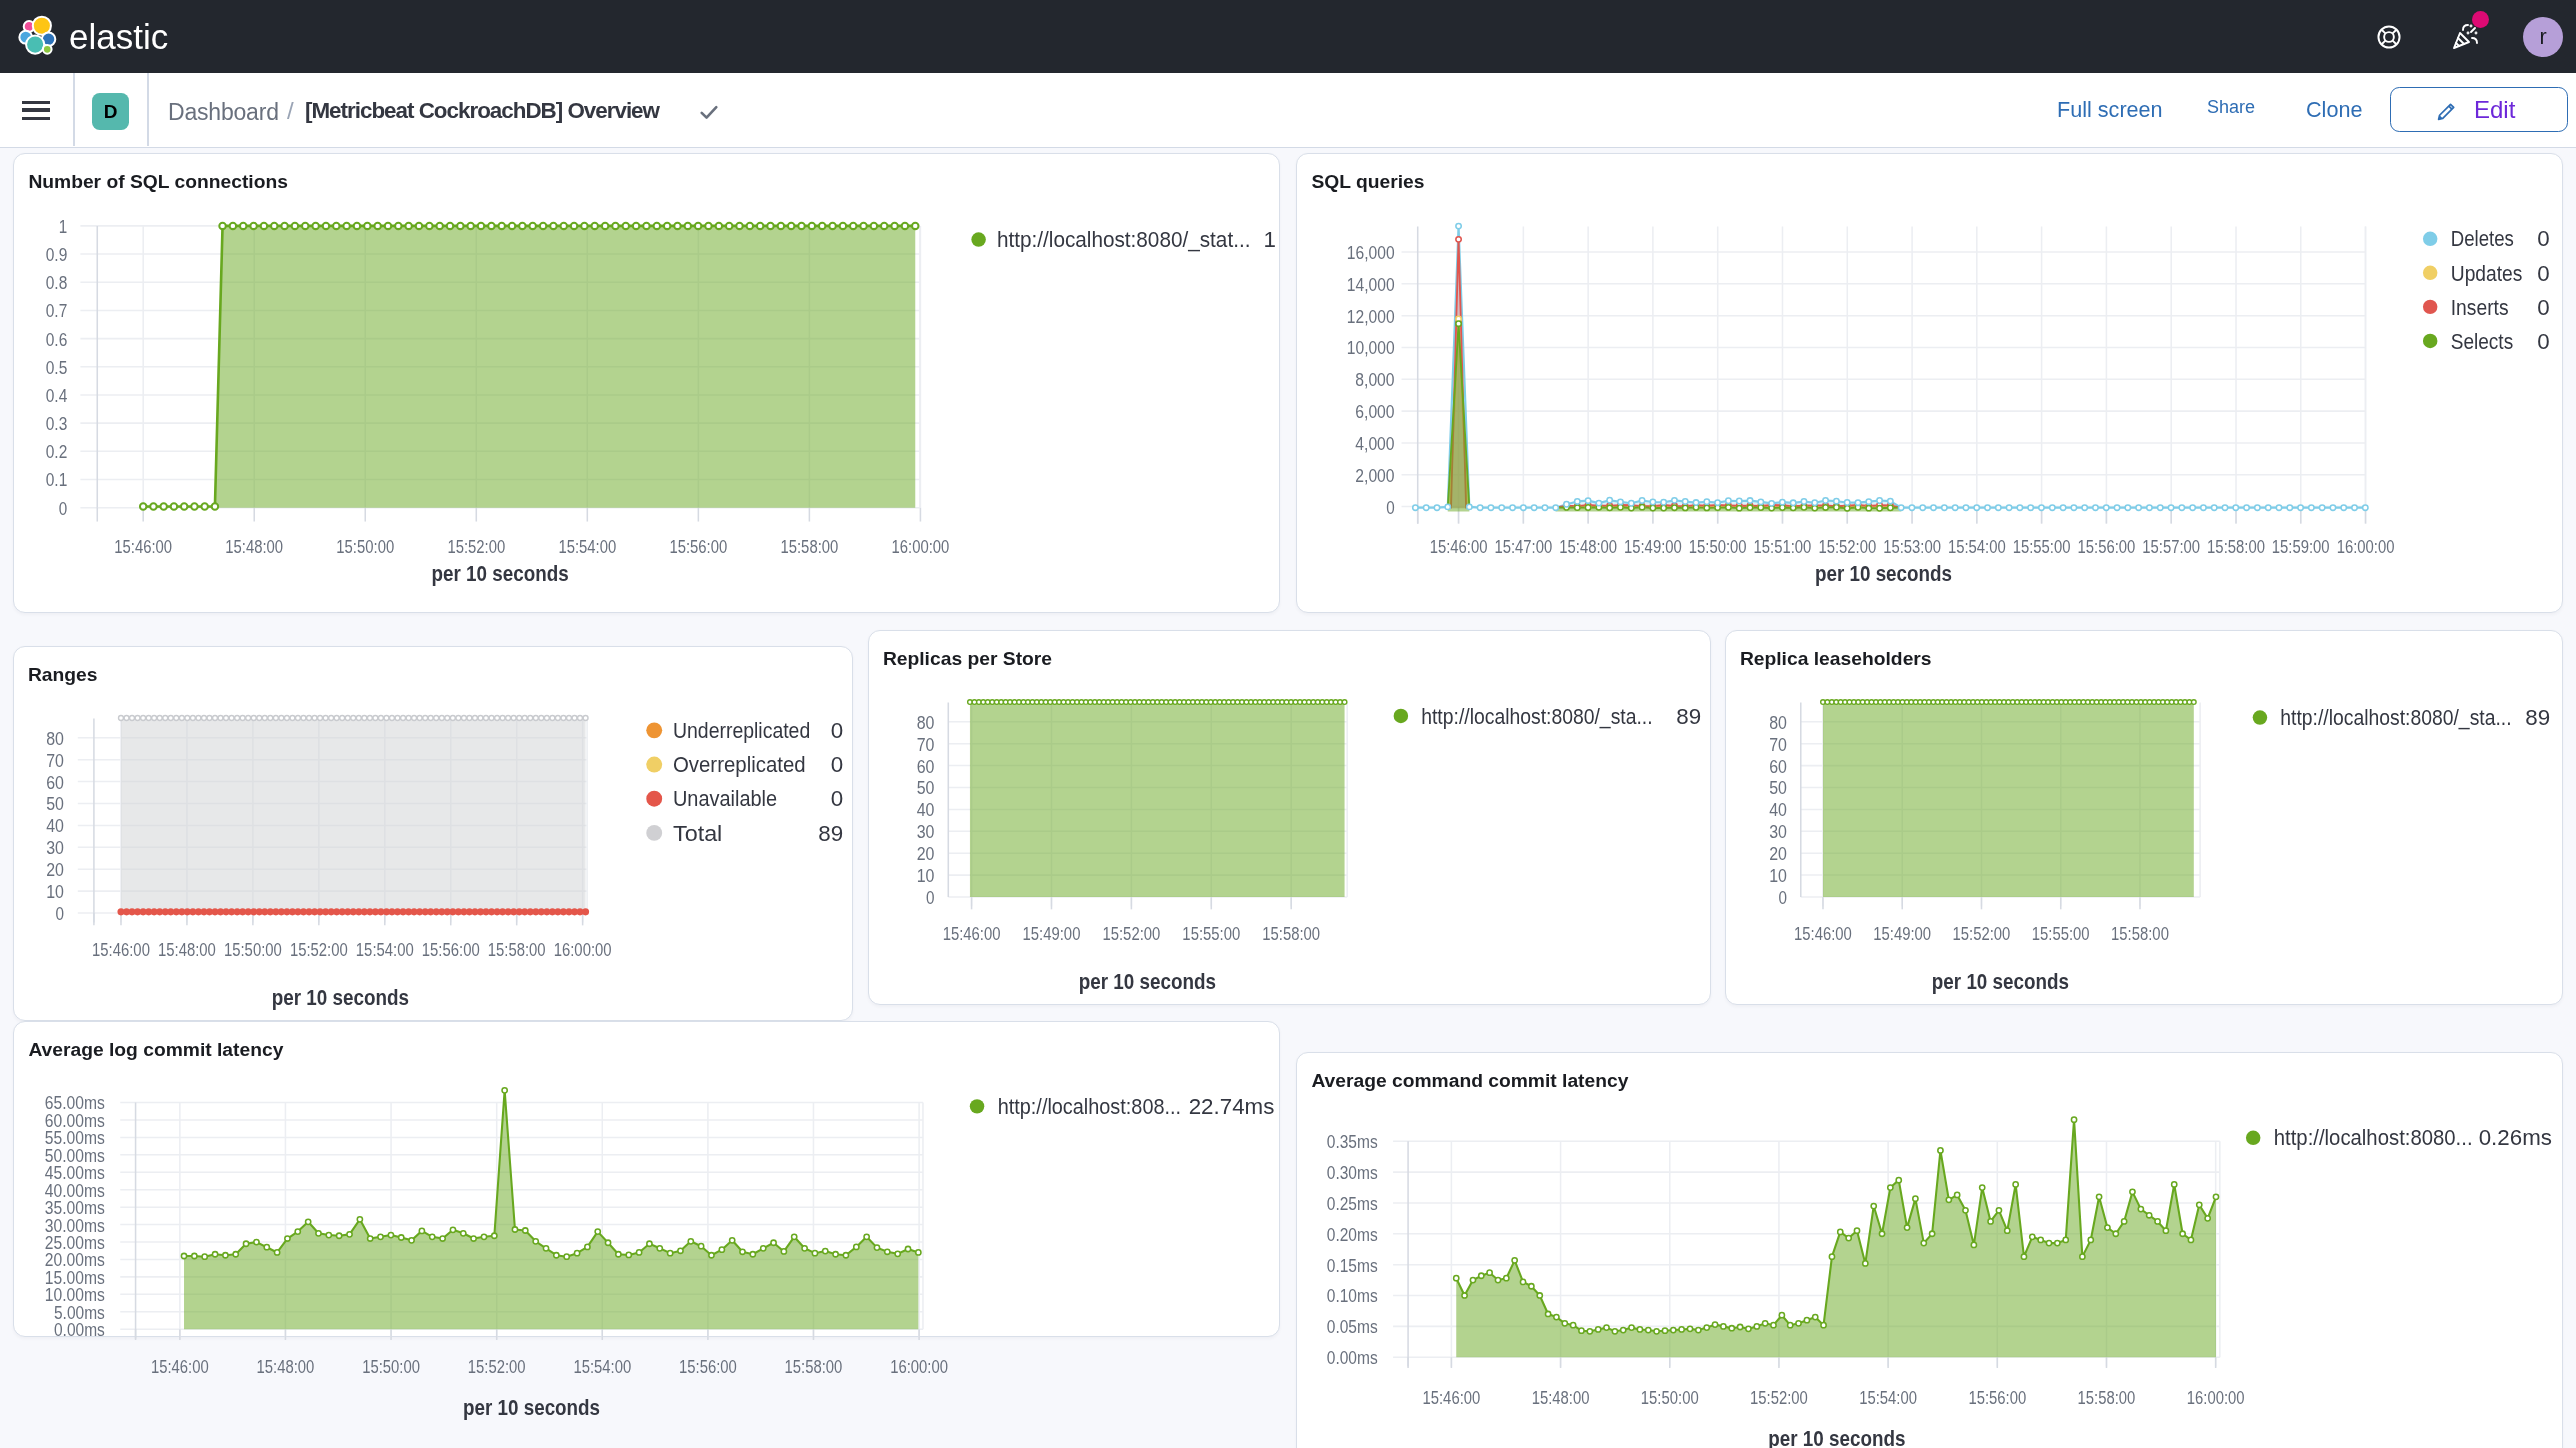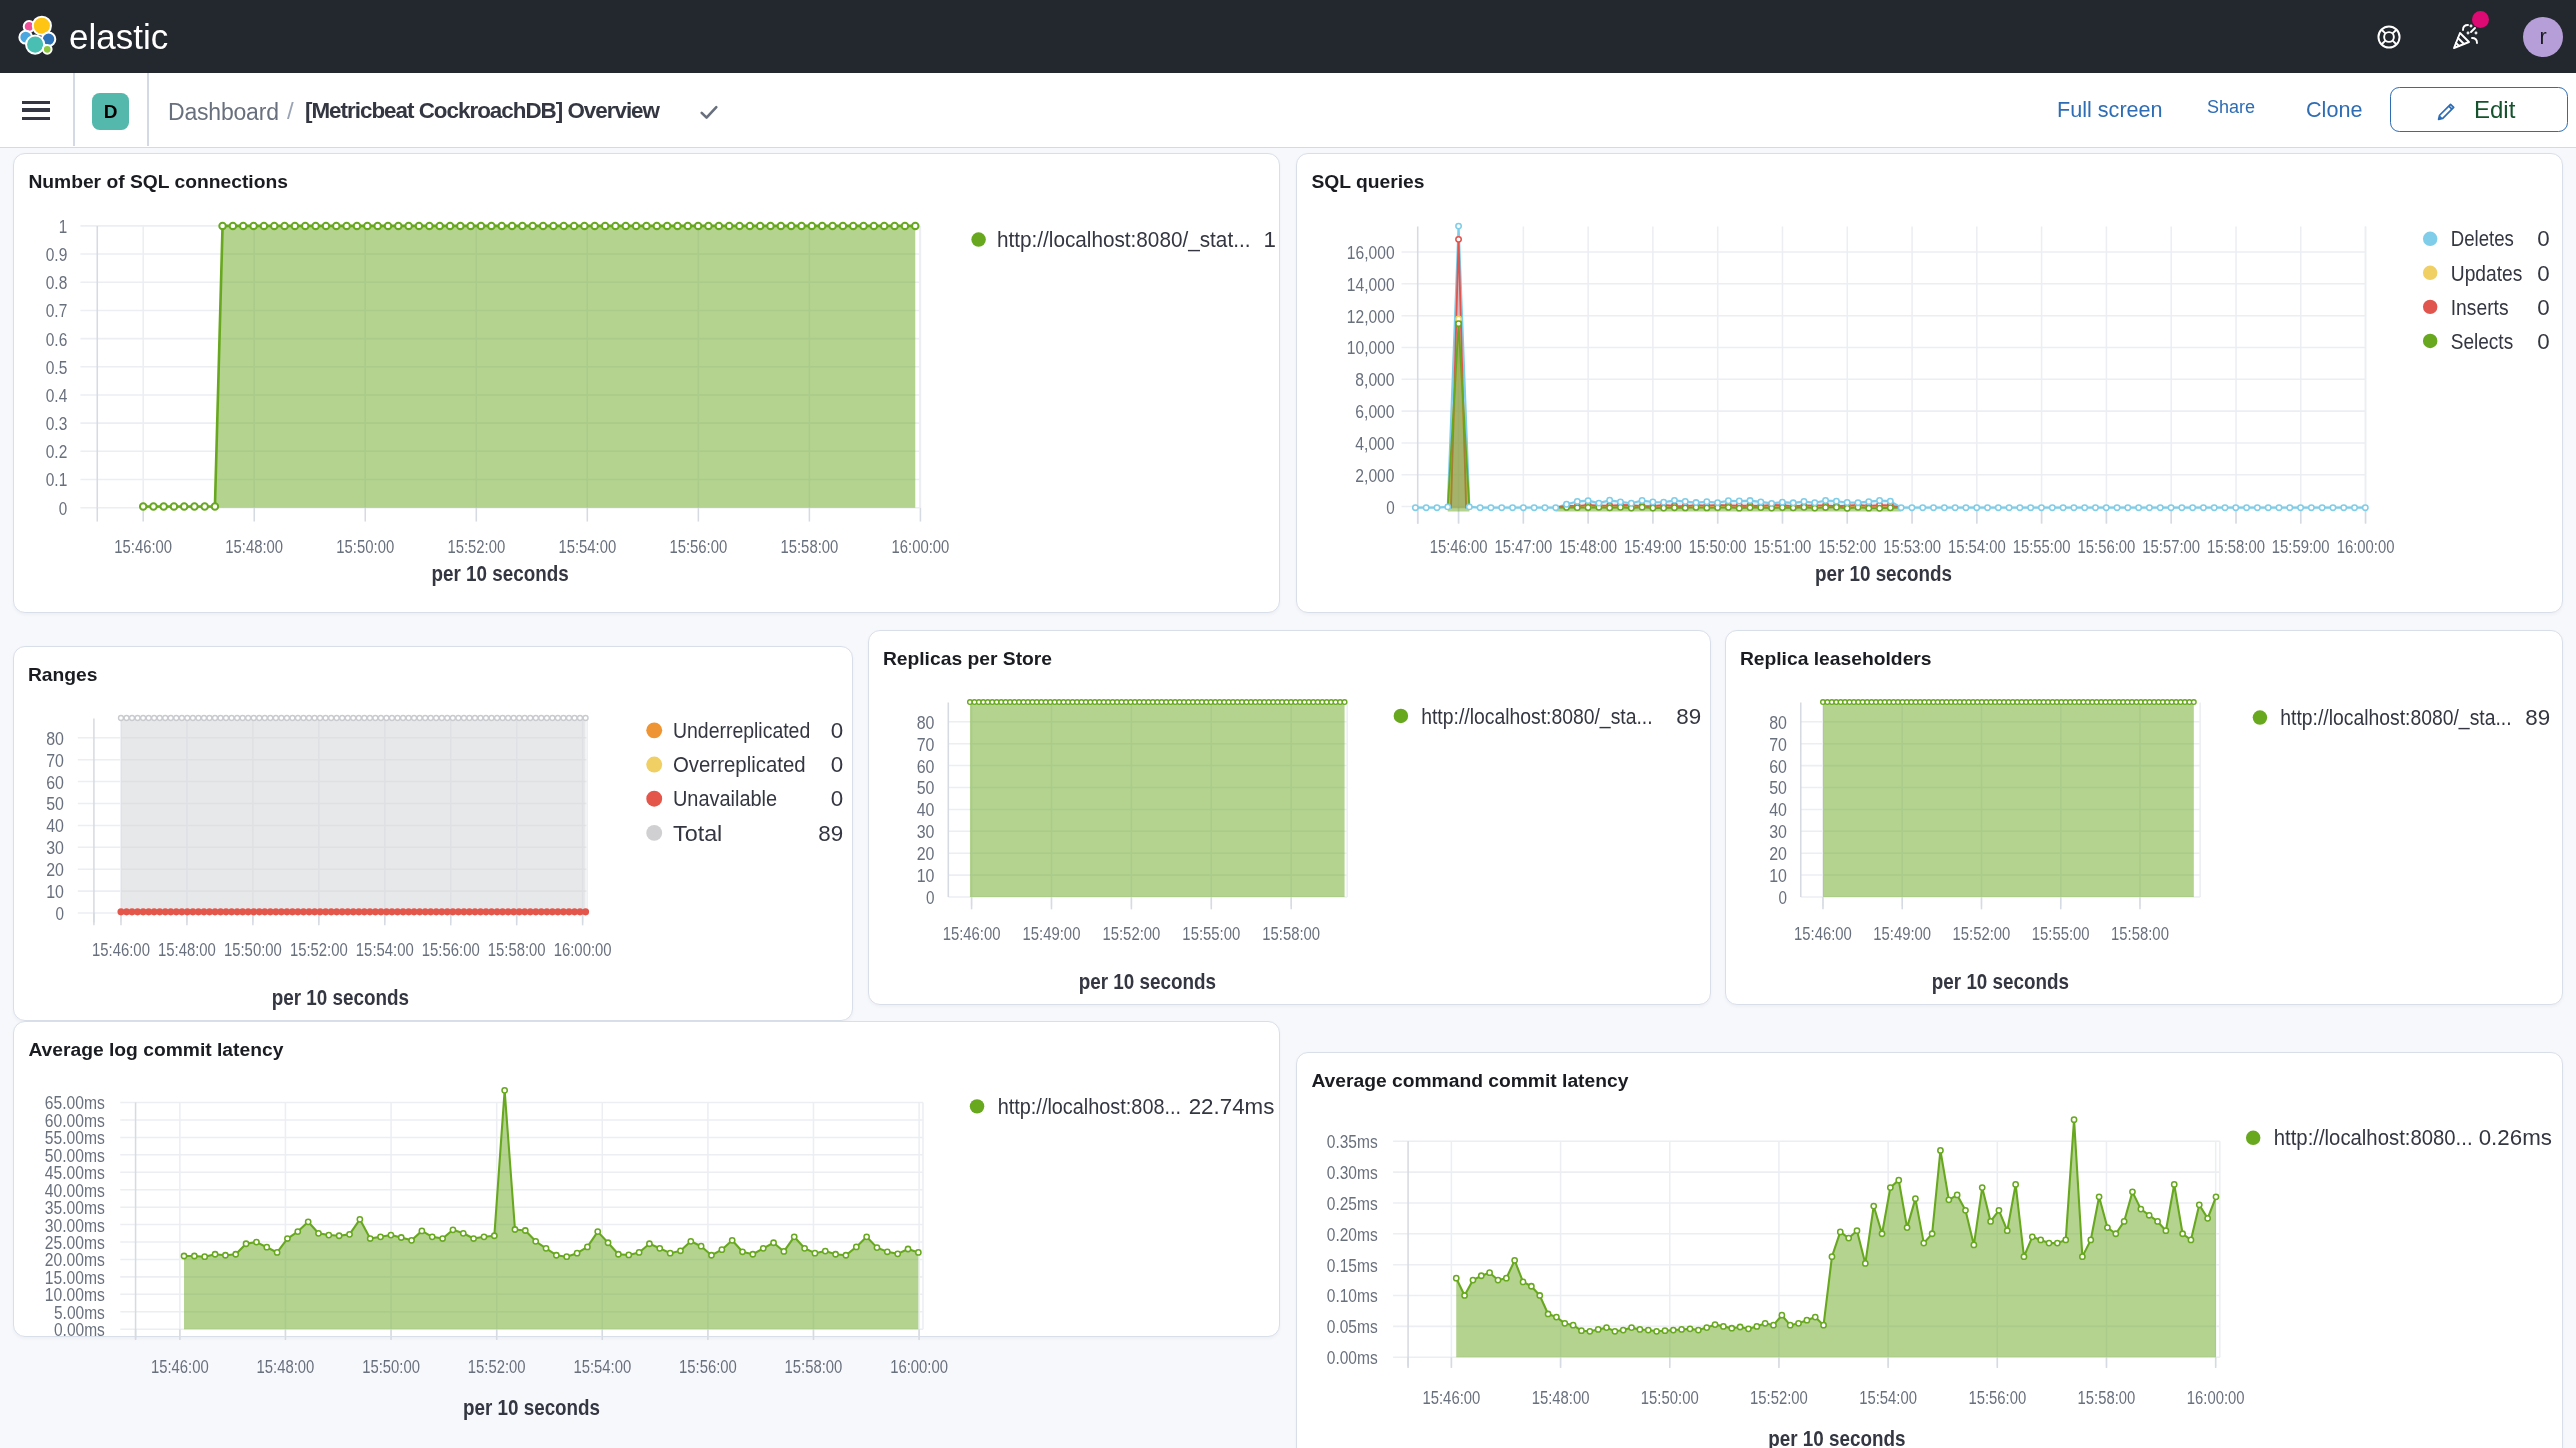--- a/index.html
+++ b/index.html
@@ -59,21 +59,21 @@
 </svg></div>
   <div style="position:absolute;left:2057px;top:24px;font-size:21.6px;color:#2e6db4;">Full screen</div>
   <div style="position:absolute;left:2207px;top:24px;font-size:18px;color:#2e6db4;">Share</div>
   <div style="position:absolute;left:2306px;top:24px;font-size:21.6px;color:#2e6db4;">Clone</div>
   <div style="position:absolute;left:2390px;top:14px;width:178px;height:45px;border:1.5px solid #2e6db4;border-radius:9.3px;">
      <div style="position:absolute;left:44px;top:11.6px;"><svg width="23" height="23" viewBox="0 0 16 16" fill="none" stroke="#2e6db4" stroke-width="1.2">
 <path d="M2.5 13.5 L3.2 10.6 L10.8 3 L13 5.2 L5.4 12.8 Z" stroke-linejoin="round"></path>
 <line x1="9.6" y1="4.2" x2="11.8" y2="6.4"></line>
 <path d="M2.5 13.5 L3.2 10.6 L5.4 12.8 Z" fill="#2e6db4" stroke="none"></path>
 </svg></div>
-     <div style="position:absolute;left:83px;top:7.7px;font-size:24px;color:#14532d;">Edit</div>
+     <div style="position:absolute;left:83px;top:7.7px;font-size:24px;color:#6d28d9;">Edit</div>
   </div>
 </div>
 <div class="panel" style="left:13px;top:153px;width:1267px;height:460px;">
 <svg width="1267" height="460" viewBox="0 0 1643 597" xmlns="http://www.w3.org/2000/svg" font-family="&quot;Liberation Sans&quot;, sans-serif">
 <text x="18" y="44" font-size="25" font-weight="700" fill="#1a1c21">Number of SQL connections</text>
 <line x1="85.5" y1="459.0" x2="1175.0" y2="459.0" stroke="#eceef2" stroke-width="2" opacity="1"></line>
 <text x="68.5" y="468.0" font-size="25" fill="#69707d" text-anchor="end" font-weight="400" textLength="11" lengthAdjust="spacingAndGlyphs">0</text>
 <line x1="85.5" y1="422.4" x2="1175.0" y2="422.4" stroke="#eceef2" stroke-width="2" opacity="1"></line>
 <text x="68.5" y="431.4" font-size="25" fill="#69707d" text-anchor="end" font-weight="400" textLength="28" lengthAdjust="spacingAndGlyphs">0.1</text>
 <line x1="85.5" y1="385.9" x2="1175.0" y2="385.9" stroke="#eceef2" stroke-width="2" opacity="1"></line>

